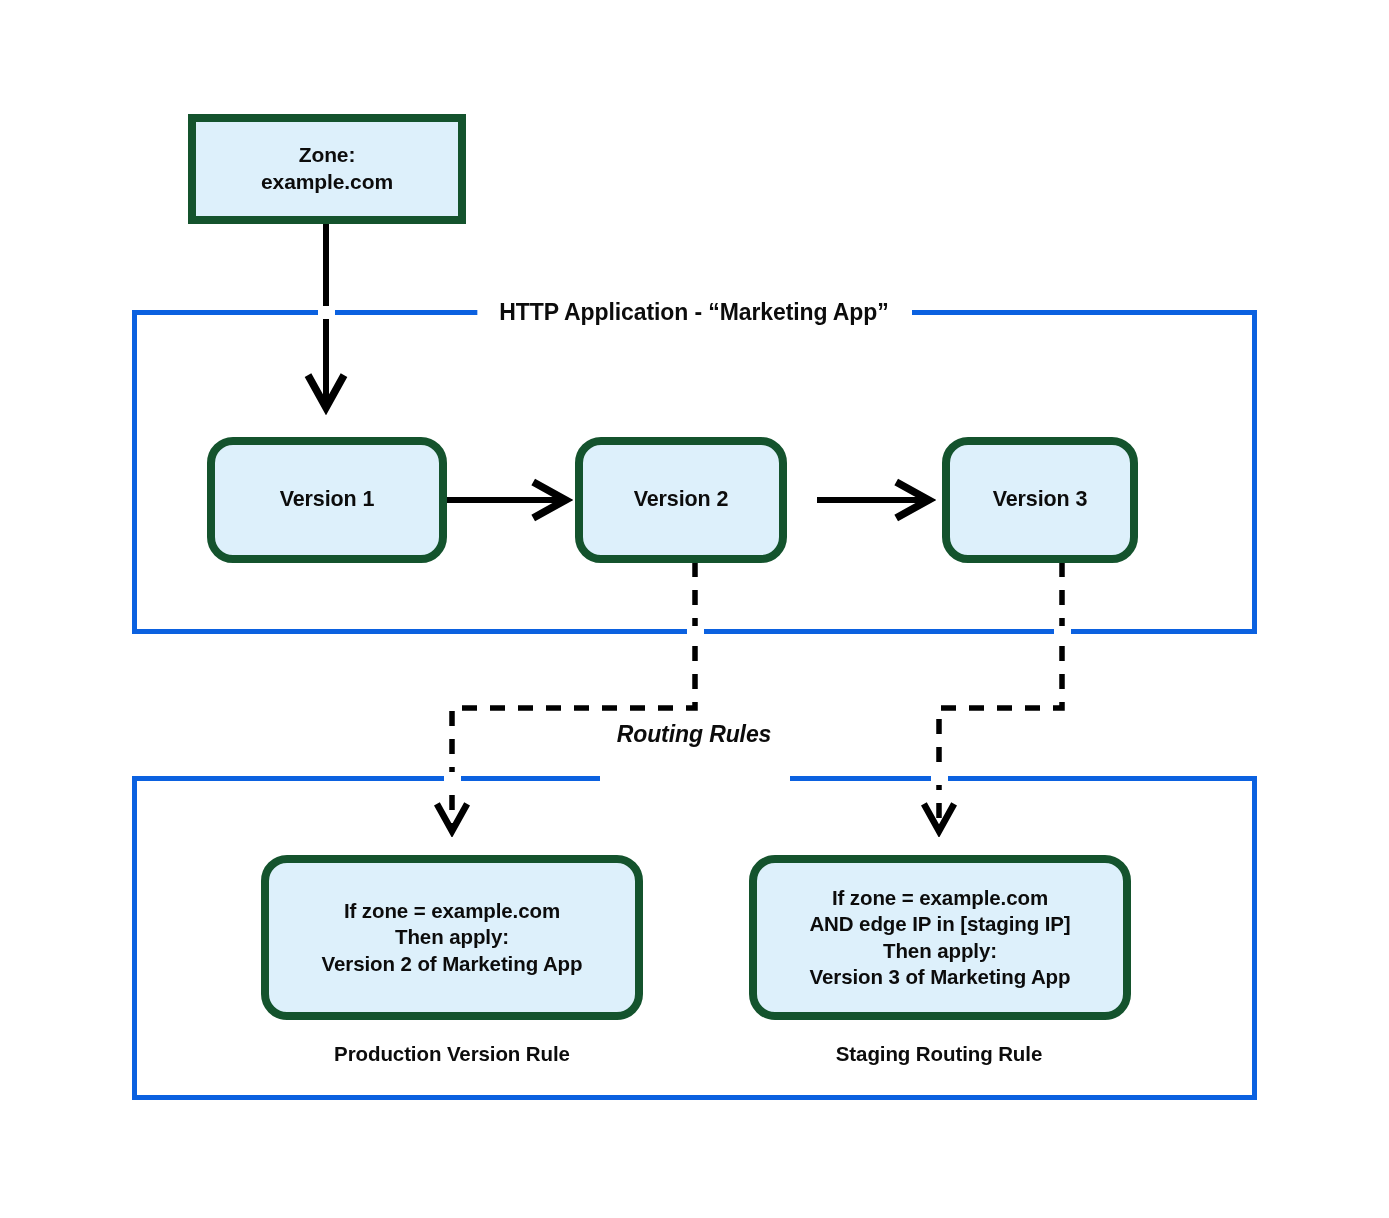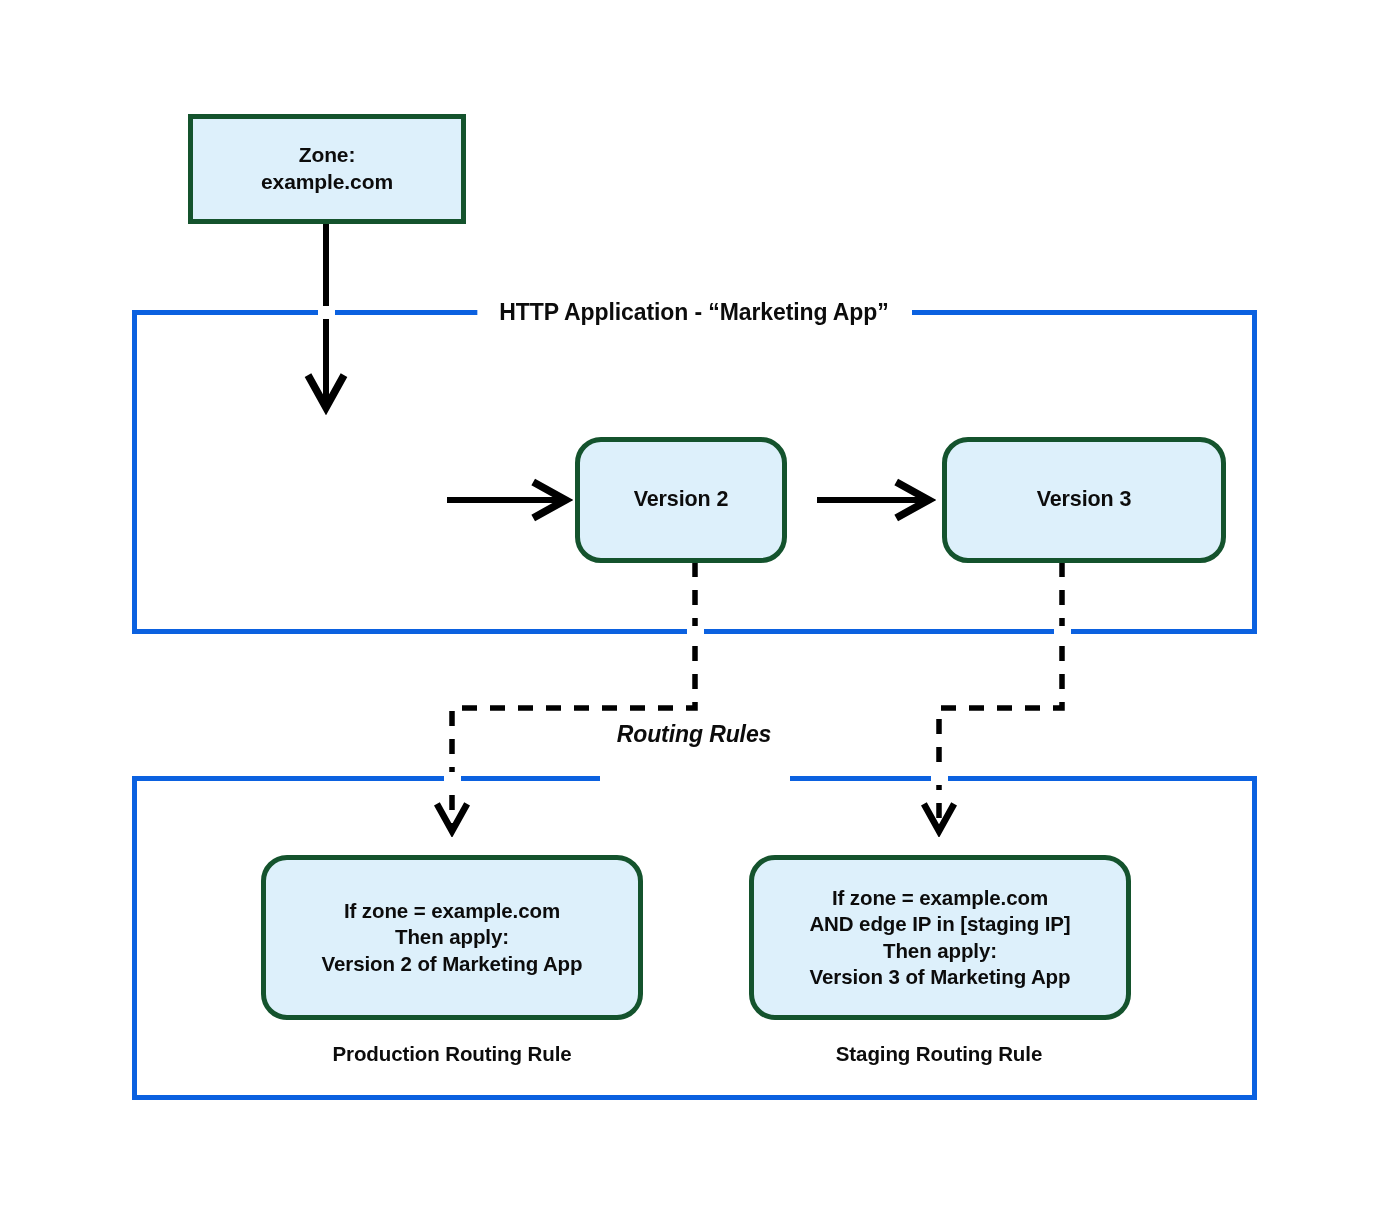--- a/index.html
+++ b/index.html
@@ -43,21 +43,21 @@
     color: #0c0c0c;
     white-space: nowrap;
     letter-spacing: -0.1px;
   }
 
   
   .node {
     position: absolute;
     box-sizing: border-box;
     background: #ddf0fb;
-    border: 5px solid #14532d;
+    border: 8px solid #14532d;
     display: flex;
     align-items: center;
     justify-content: center;
     text-align: center;
     color: #0c0c0c;
     font-weight: bold;
     letter-spacing: -0.1px;
   }
   .node.rect { border-radius: 0; }
   .node.round { border-radius: 26px; }
@@ -135,35 +135,38 @@
   <div class="mask" style="left:931px; top:772px; width:17px; height:13px;"></div>
   <div class="mask" style="left:600px; top:770px; width:190px; height:17px;"></div>
 
   <div class="group-label" style="left:694px; top:734px;font-style:italic;">Routing Rules</div>
 
   <div class="node rect zone-node" style="left:188px; top:114px; width:278px; height:110px;">
     <span class="node-text">Zone:
 example.com</span>
   </div>
 
+  <div class="node round version-node" style="left:207px; top:437px; width:240px; height:126px;">
+    <span class="node-text">Version 1</span>
+  </div>
 
   <div class="node round version-node" style="left:575px; top:437px; width:212px; height:126px;">
     <span class="node-text">Version 2</span>
   </div>
 
-  <div class="node round version-node" style="left:942px; top:437px; width:284px; height:126px;">
+  <div class="node round version-node" style="left:942px; top:437px; width:196px; height:126px;">
     <span class="node-text">Version 3</span>
   </div>
 
   <div class="node round rule-node" style="left:261px; top:855px; width:382px; height:165px;">
     <span class="node-text">If zone = example.com
 Then apply:
 Version 2 of Marketing App</span>
   </div>
-  <div class="caption" style="left:452px; top:1042px;">Production Routing Rule</div>
+  <div class="caption" style="left:452px; top:1042px;">Production Version Rule</div>
 
   <div class="node round rule-node" style="left:749px; top:855px; width:382px; height:165px;">
     <span class="node-text">If zone = example.com
 AND edge IP in [staging IP]
 Then apply:
 Version 3 of Marketing App</span>
   </div>
   <div class="caption" style="left:939px; top:1042px;">Staging Routing Rule</div>
 
 </div>

